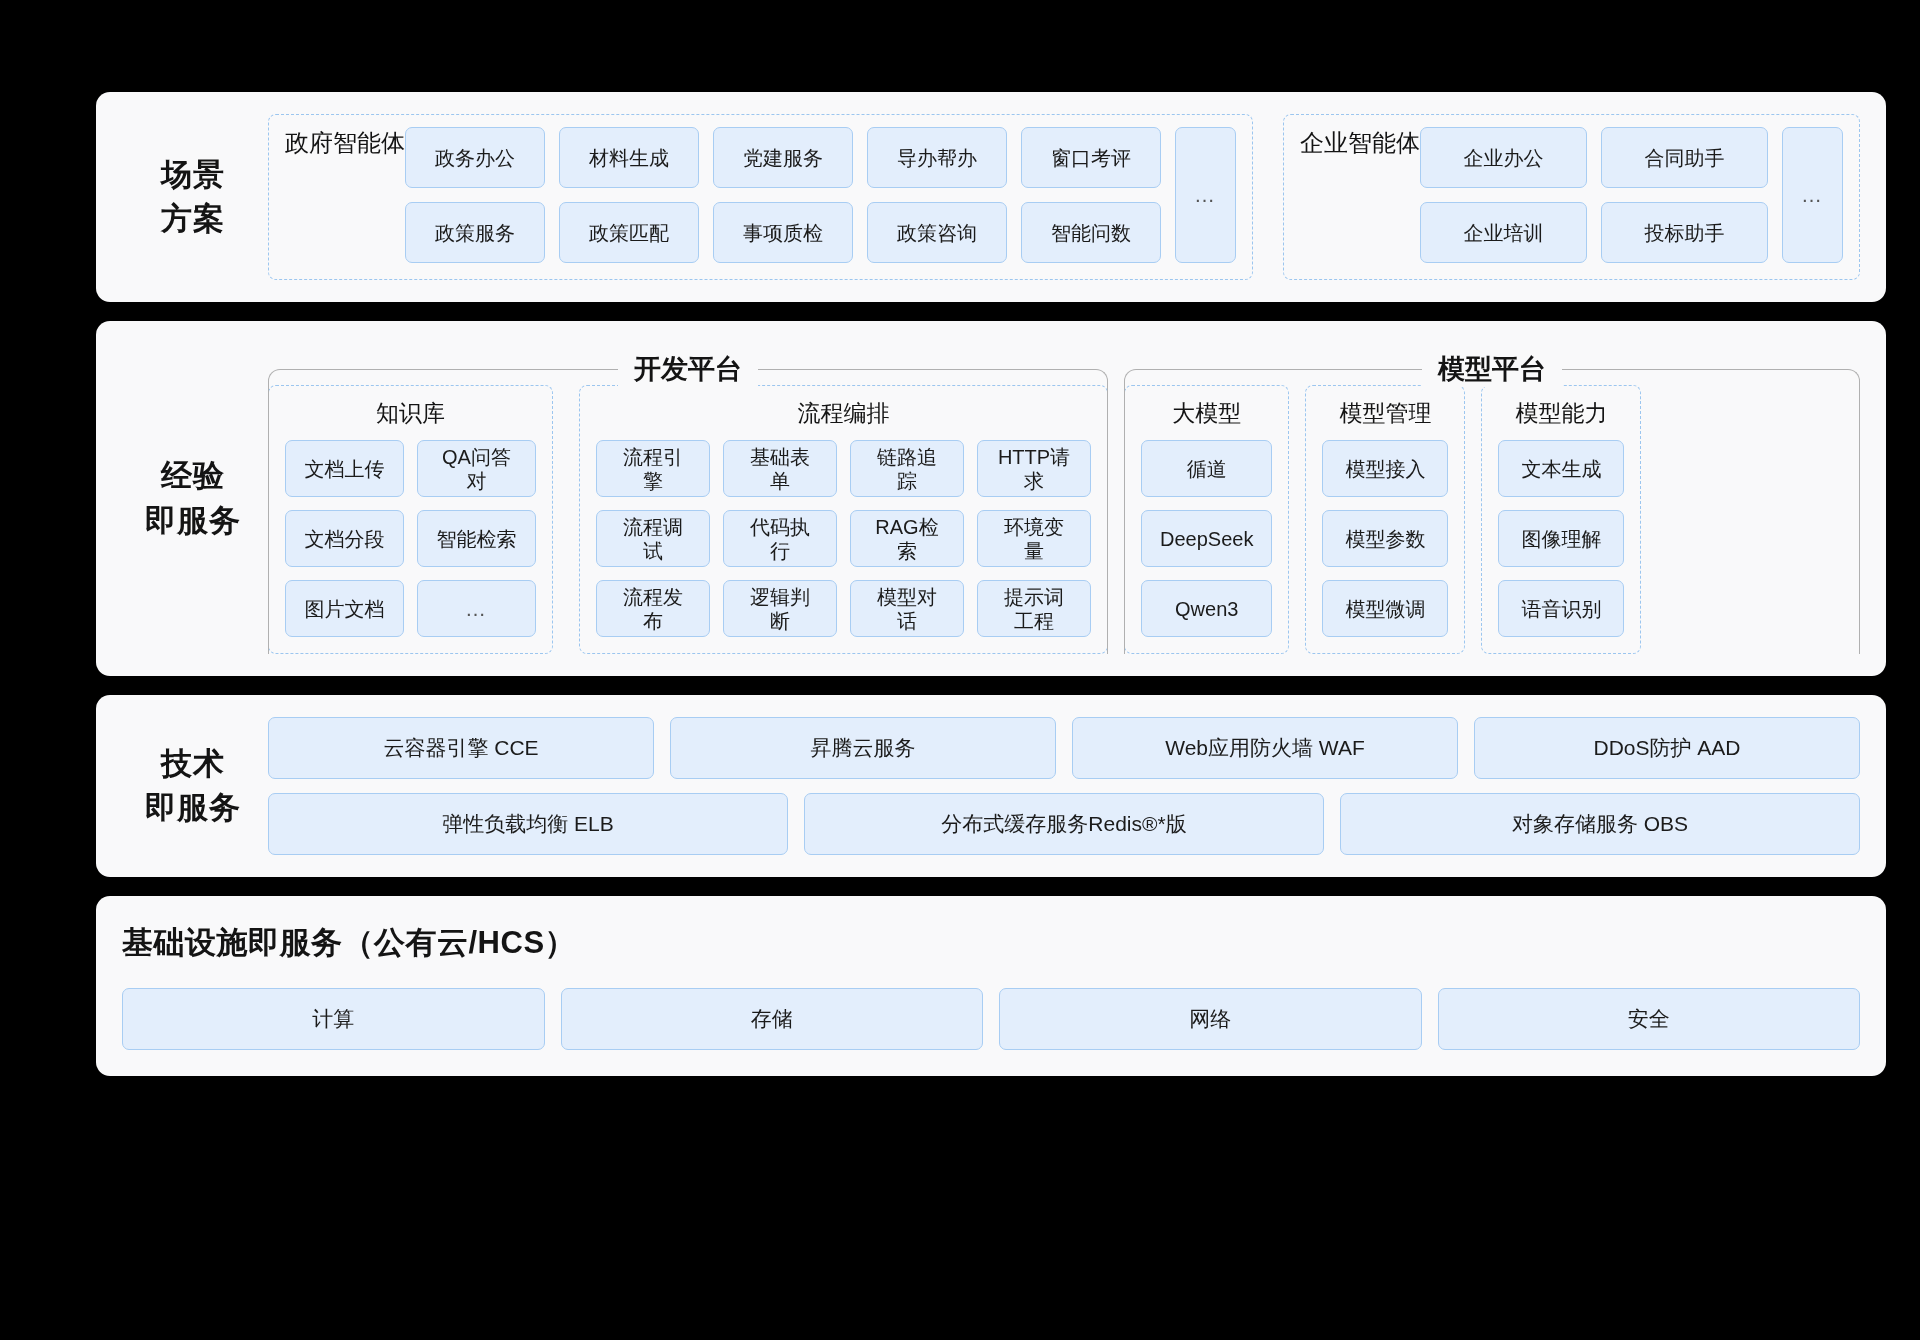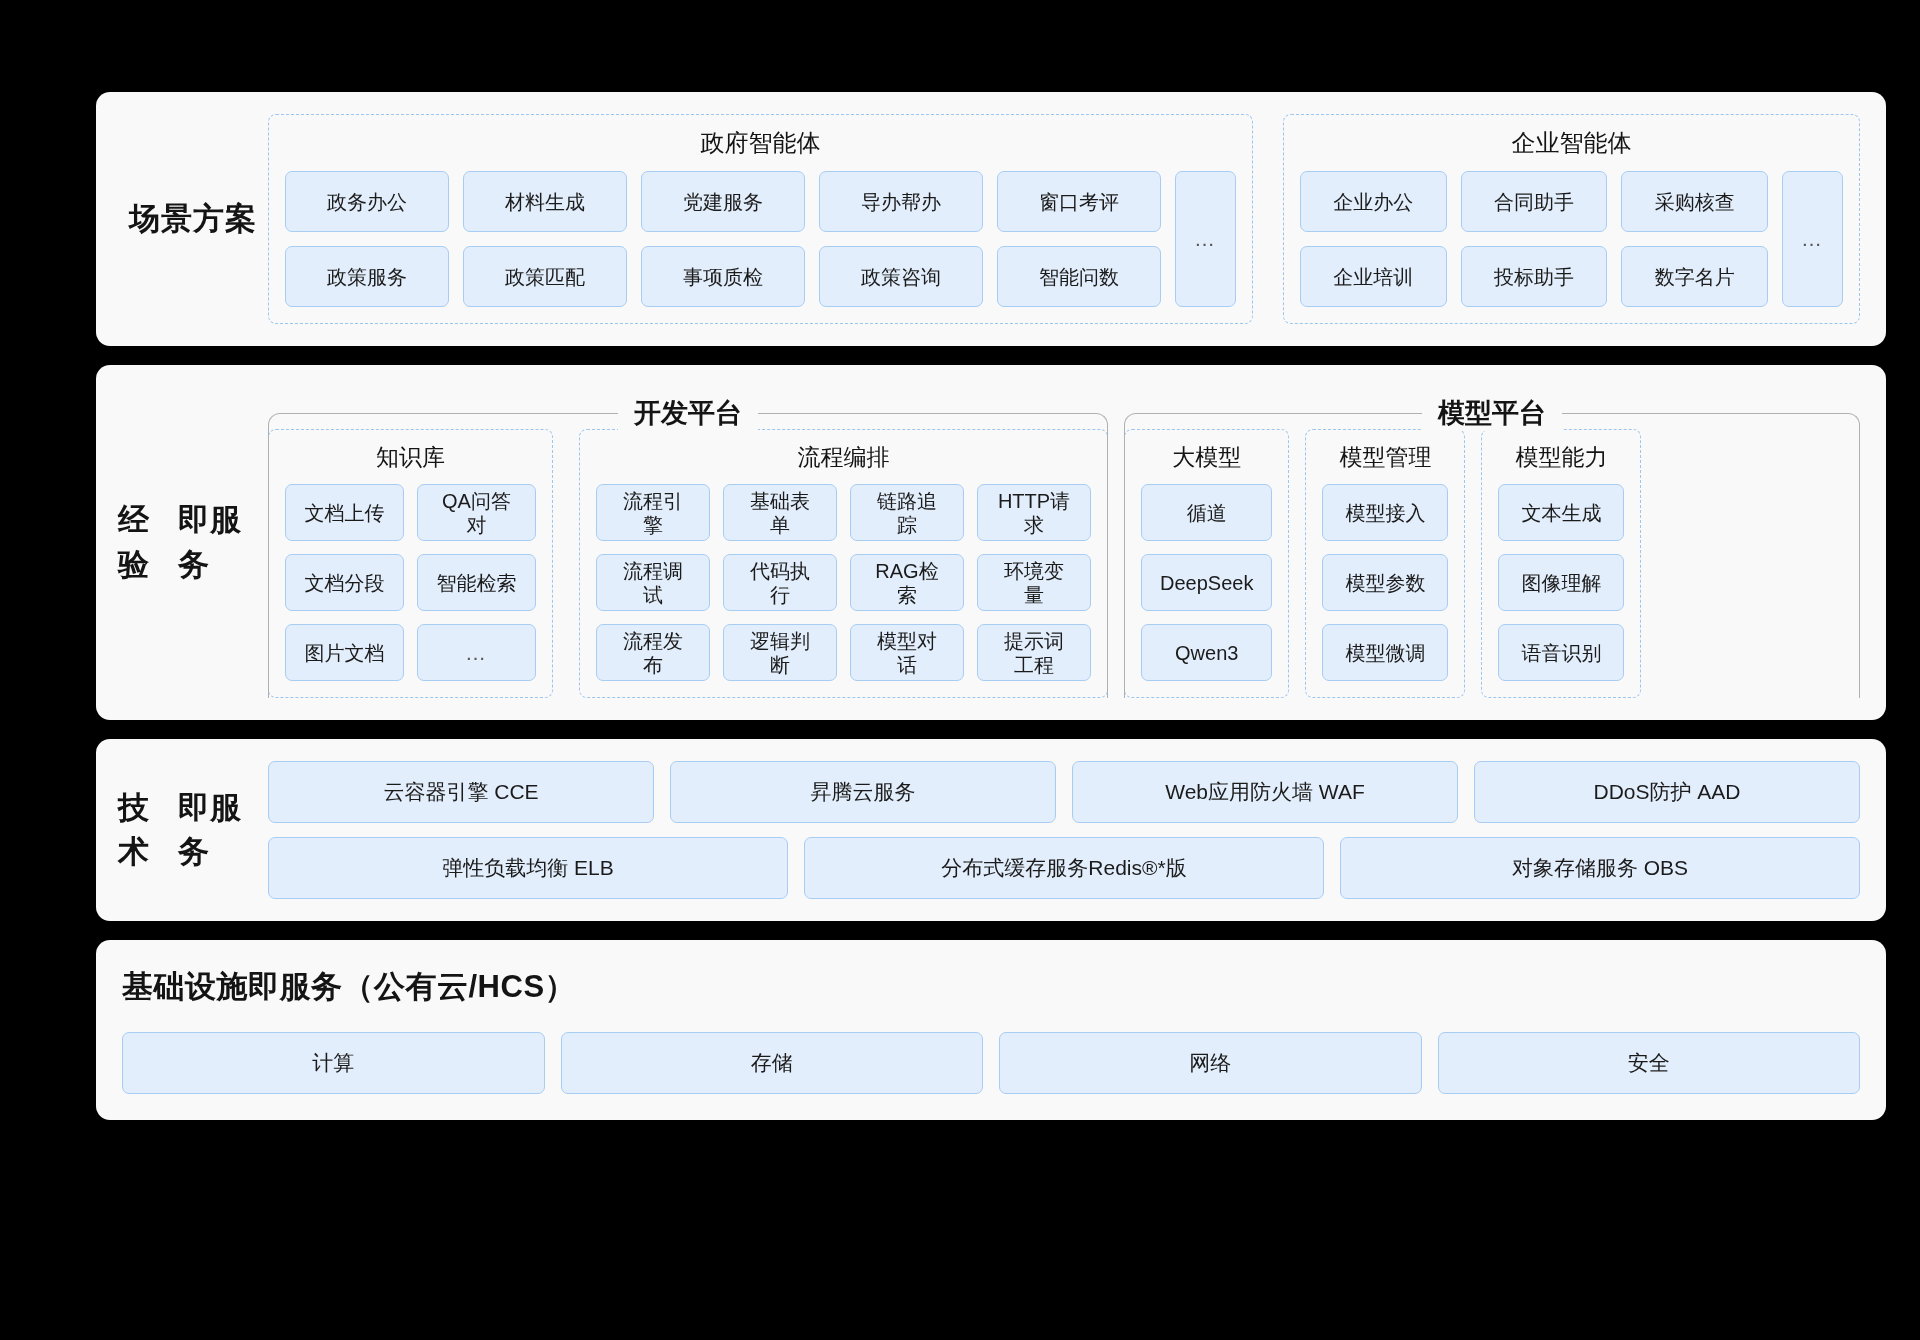--- a/index.html
+++ b/index.html
@@ -26,21 +26,21 @@
   .tier {
     background: #f9f9fa;
     border-radius: 14px;
     display: flex;
     align-items: stretch;
     padding: 22px 26px 22px 22px;
   }
   .tier-label {
     flex: 0 0 150px;
     display: flex;
-    flex-direction: row;
+    flex-direction: column;
     align-items: center;
     justify-content: center;
     color: #141414;
     font-size: 31px;
     font-weight: bold;
     line-height: 1.42;
     letter-spacing: 1px;
   }
   .tier-body { flex: 1 1 auto; display: flex; }
 
@@ -60,21 +60,21 @@
   }
   .box.dots { color: #555; font-size: 21px; letter-spacing: 2px; }
 
   
   .t1-groups { display: flex; gap: 30px; width: 100%; }
   .dash-group {
     border: 1.6px dashed #9cc6ef;
     border-radius: 8px;
     padding: 12px 16px 16px 16px;
     display: flex;
-    flex-direction: column;
+    flex-direction: row;
   }
   .dash-title {
     text-align: center;
     font-size: 24px;
     color: #141414;
     font-weight: normal;
     margin-bottom: 12px;
   }
   .t1-gov { flex: 0 0 985px; }
   .t1-ent { flex: 1 1 auto; }
@@ -205,24 +205,20 @@
             <div class="dash-title">企业智能体</div>
             <div class="t1-grid">
               <div class="t1-col2">
                 <div class="box">企业办公</div>
                 <div class="box">企业培训</div>
               </div>
               <div class="t1-col2">
                 <div class="box">合同助手</div>
                 <div class="box">投标助手</div>
               </div>
-              <div class="t1-col2">
-                <div class="box">采购核查</div>
-                <div class="box">数字名片</div>
-              </div>
               <div class="t1-tall">
                 <div class="box dots">…</div>
               </div>
             </div>
           </div>
 
         </div>
       </div>
     </div>
 

